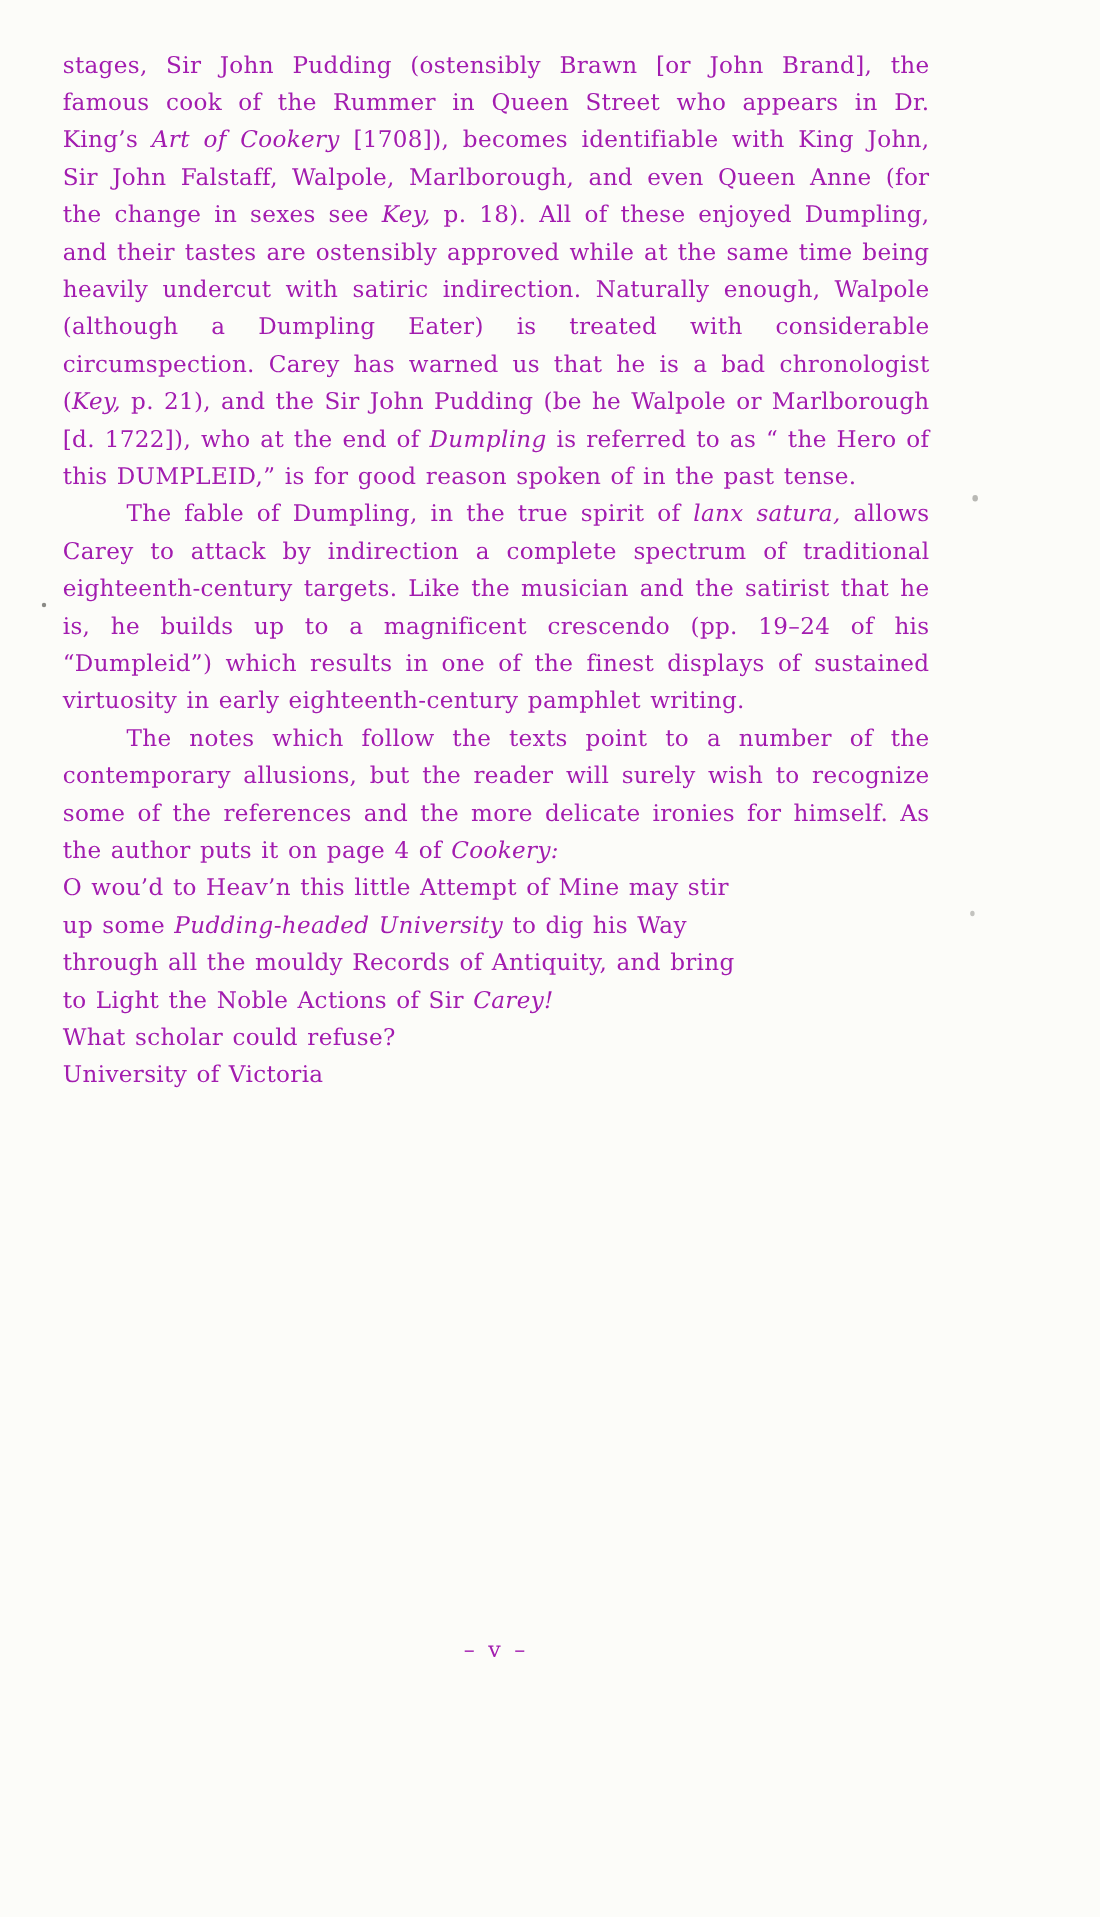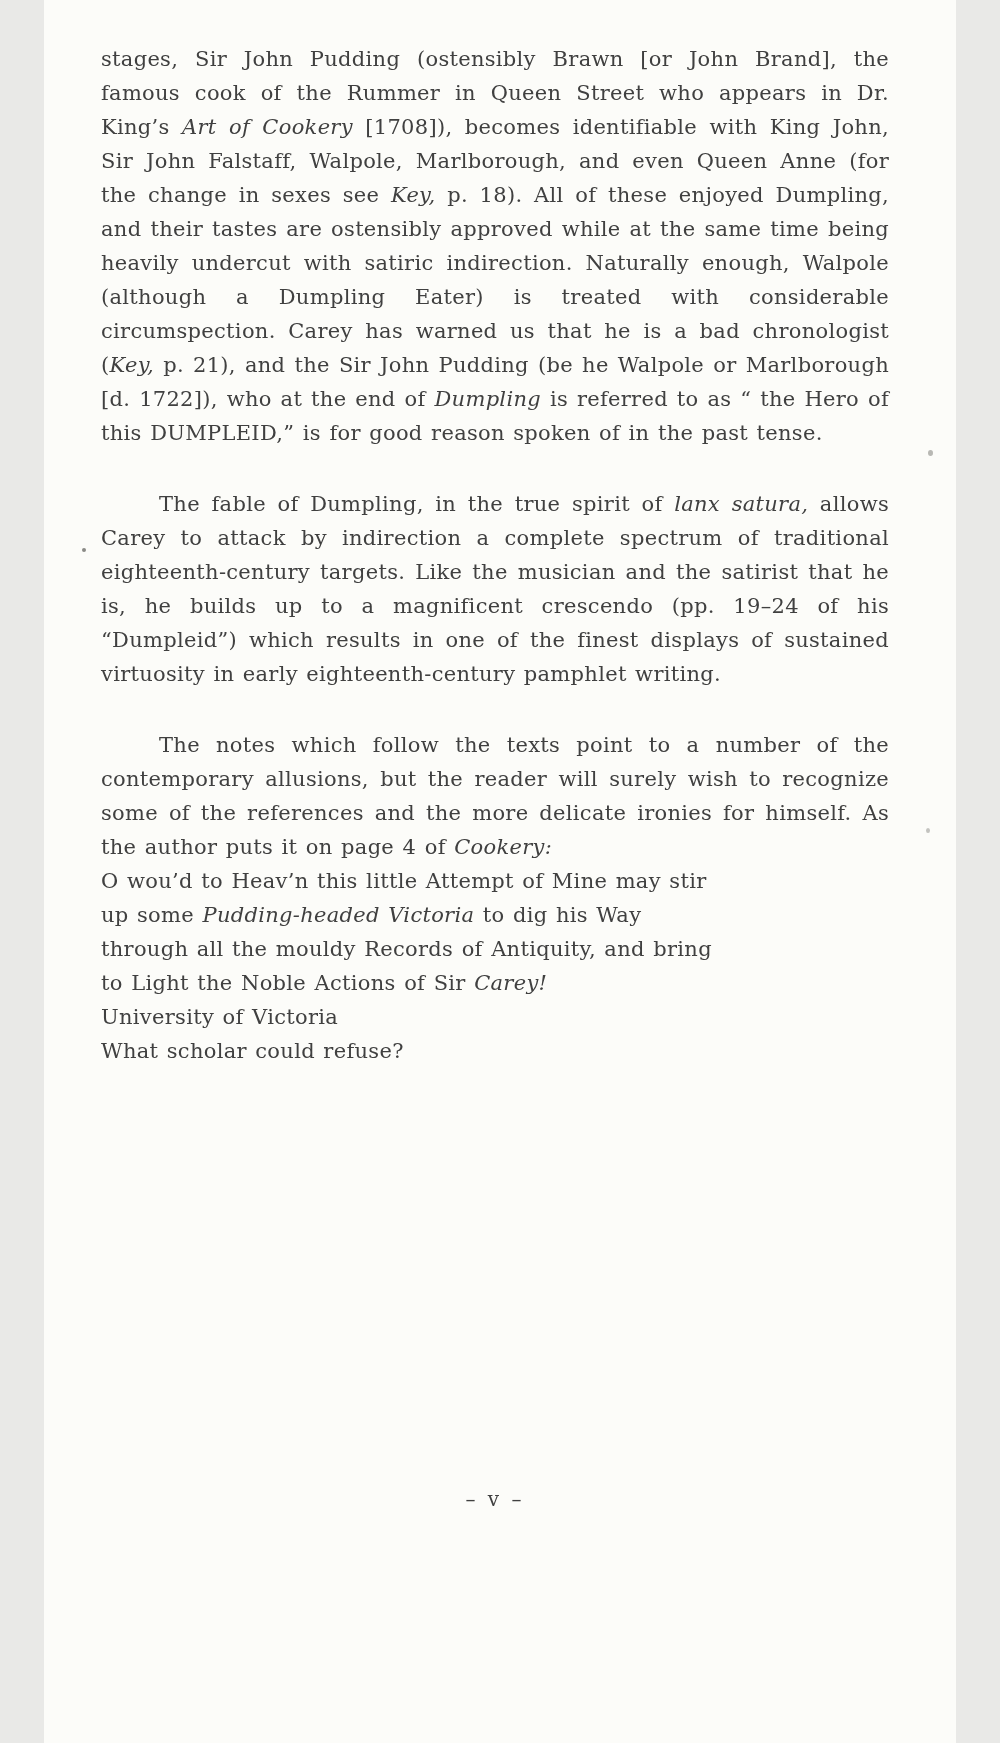--- a/index.html
+++ b/index.html
@@ -2,40 +2,40 @@
 <html><head>
 <meta charset="utf-8">
 <style>
   html, body { margin: 0; padding: 0; }
   body {
     background: #e9e9e7;
     font-family: "DejaVu Serif", serif;
   }
   .page {
     position: relative;
-    width: 912px;
+    width: 1000px;
     height: 1743px;
     margin: 0 auto;
     background: #fcfcf9;
-    color: #404040;
+    color: #a21caf;
     overflow: hidden;
   }
   .text-block {
     position: absolute;
     left: 57px;
     top: 42px;
     width: 788px;
     font-size: 21px;
     line-height: 34px;
     text-align: justify;
     letter-spacing: 0.3px;
     word-spacing: 1.5px;
   }
   p.para { margin: 0; }
-  p.para.indent { text-indent: 58px; margin-top: 37px; }
+  p.para.indent { text-indent: 58px; }
   .it { font-style: italic; }
   .quote {
     margin: 36px 0 0 190px;
     width: 628px;
     text-align: left;
   }
   .closing { margin-top: 44px; text-align: left; }
   .affiliation { margin-top: 92px; text-align: left; }
   .footer {
     position: absolute;
@@ -61,25 +61,25 @@
 <div class="page">
 
   <div class="text-block">
 
     <p class="para"><span>stages, Sir John Pudding (ostensibly Brawn [or John Brand], the famous cook of the Rummer in Queen Street who appears in Dr. King’s </span><span class="it">Art of Cookery</span><span> [1708]), becomes identifiable with King John, Sir John Falstaff, Walpole, Marlborough, and even Queen Anne (for the change in sexes see </span><span class="it">Key,</span><span> p. 18). All of these enjoyed Dumpling, and their tastes are ostensibly approved while at the same time being heavily undercut with satiric indirection. Naturally enough, Walpole (although a Dumpling Eater) is treated with considerable circumspection. Carey has warned us that he is a bad chronologist (</span><span class="it">Key,</span><span> p. 21), and the Sir John Pudding (be he Walpole or Marlborough [d. 1722]), who at the end of </span><span class="it">Dumpling</span><span> is referred to as “ the Hero of this DUMPLEID,” is for good reason spoken of in the past tense.</span></p>
 
     <p class="para indent"><span>The fable of Dumpling, in the true spirit of </span><span class="it">lanx satura,</span><span> allows Carey to attack by indirection a complete spectrum of traditional eighteenth-century targets. Like the musician and the satirist that he is, he builds up to a magnificent crescendo (pp. 19–24 of his “Dumpleid”) which results in one of the finest displays of sustained virtuosity in early eighteenth-century pamphlet writing.</span></p>
 
     <p class="para indent"><span>The notes which follow the texts point to a number of the contemporary allusions, but the reader will surely wish to recognize some of the references and the more delicate ironies for himself. As the author puts it on page 4 of </span><span class="it">Cookery:</span></p>
 
-    <p class="para quote"><span>O wou’d to Heav’n this little Attempt of Mine may stir up some </span><span class="it">Pudding-headed Victoria</span><span> to dig his Way through all the mouldy Records of Antiquity, and bring to Light the Noble Actions of Sir </span><span class="it">Carey!</span></p>
+    <p class="para quote"><span>O wou’d to Heav’n this little Attempt of Mine may stir up some </span><span class="it">Pudding-headed University</span><span> to dig his Way through all the mouldy Records of Antiquity, and bring to Light the Noble Actions of Sir </span><span class="it">Carey!</span></p>
+
+    <p class="para closing">What scholar could refuse?</p>
 
     <p class="para affiliation">University of Victoria</p>
-
-    <p class="para closing">What scholar could refuse?</p>
 
   </div>
 
   <div class="footer">– v –</div>
 
   <span class="speck speck-1"></span>
   <span class="speck speck-2"></span>
   <span class="speck speck-3"></span>
 
 </div>

